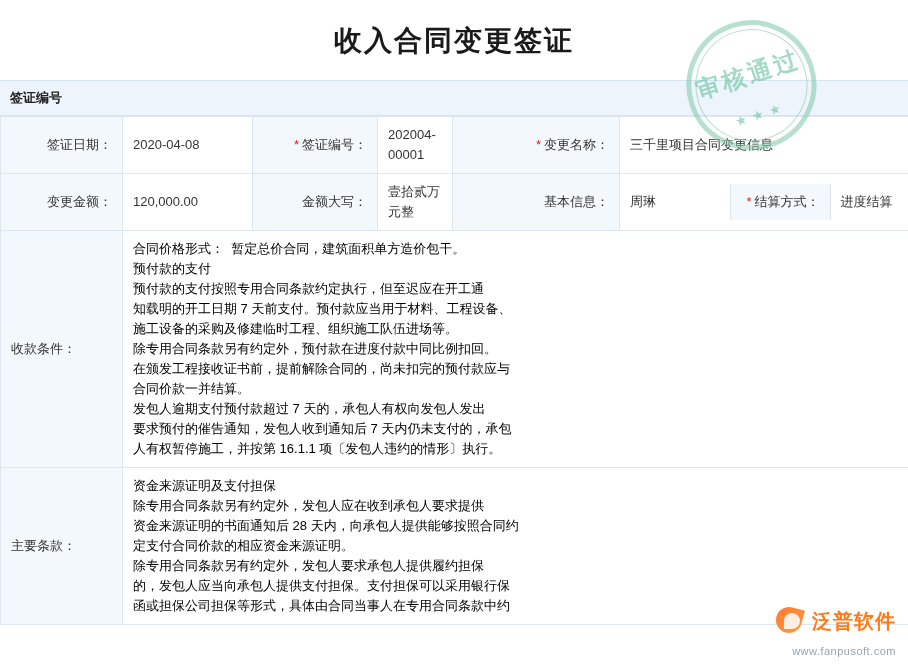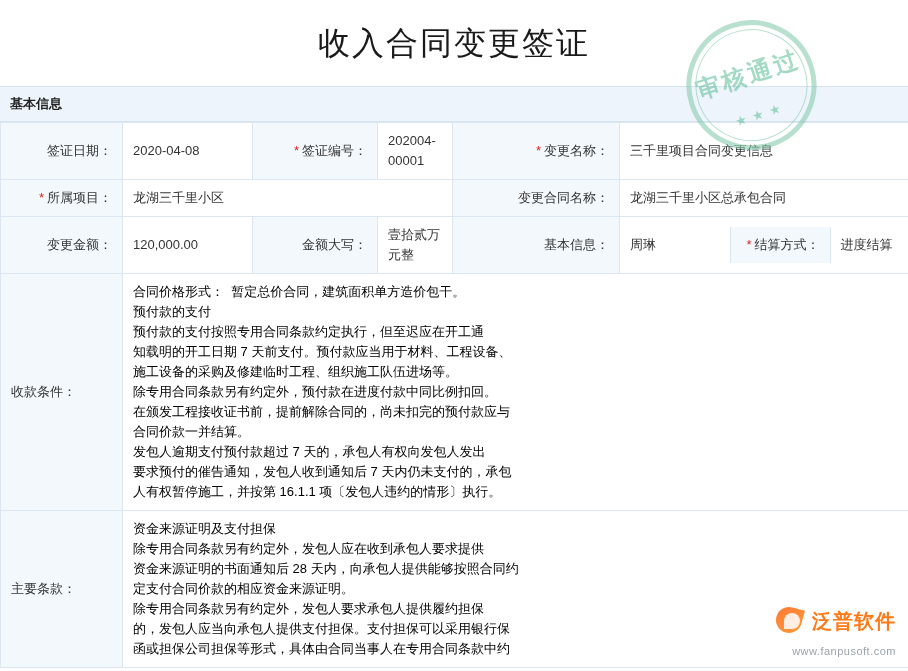--- a/index.html
+++ b/index.html
@@ -17,22 +17,22 @@
     position: relative;
   }
   .page {
     position: relative;
     width: 908px;
     height: 671px;
     overflow: hidden;
   }
   .doc-title {
     text-align: center;
-    font-size: 32px;
-    font-weight: normal;
+    font-size: 28px;
+    font-weight: bold;
     color: #1a1a1a;
     padding: 22px 0 20px 0;
     letter-spacing: 2px;
   }
   .section-header {
     background: #eef4fb;
     border-top: 1px solid #d6e3f0;
     border-bottom: 1px solid #d6e3f0;
     font-weight: bold;
     color: #222;
@@ -181,45 +181,39 @@
 
   <div class="doc-title">收入合同变更签证</div>
 
   <div class="stamp">
     <div class="ring"></div>
     <div class="ring2"></div>
     <div class="stamp-text">审核通过</div>
     <div class="stars">★★★</div>
   </div>
 
-  <div class="section-header">基本信息</div>
+  <div class="section-header">签证编号</div>
 
   <table class="form">
     <colgroup>
       <col style="width:122px">
       <col style="width:130px">
       <col style="width:125px">
       <col style="width:75px">
       <col style="width:167px">
       <col style="width:289px">
     </colgroup>
     <tbody>
       <tr>
         <td class="label">签证日期：</td>
         <td class="value">2020-04-08</td>
         <td class="label"><span class="req">*</span><span>签证编号：</span></td>
         <td class="value">202004-00001</td>
         <td class="label"><span class="req">*</span><span>变更名称：</span></td>
         <td class="value">三千里项目合同变更信息</td>
-      </tr>
-      <tr>
-        <td class="label"><span class="req">*</span><span>所属项目：</span></td>
-        <td class="value" colspan="3">龙湖三千里小区</td>
-        <td class="label">变更合同名称：</td>
-        <td class="value">龙湖三千里小区总承包合同</td>
       </tr>
       <tr>
         <td class="label">变更金额：</td>
         <td class="value">120,000.00</td>
         <td class="label">金额大写：</td>
         <td class="value">壹拾贰万元整</td>
         <td class="label">基本信息：</td>
         <td class="value" style="padding:0">
           <table style="width:100%;border-collapse:collapse;table-layout:fixed">
             <colgroup>

